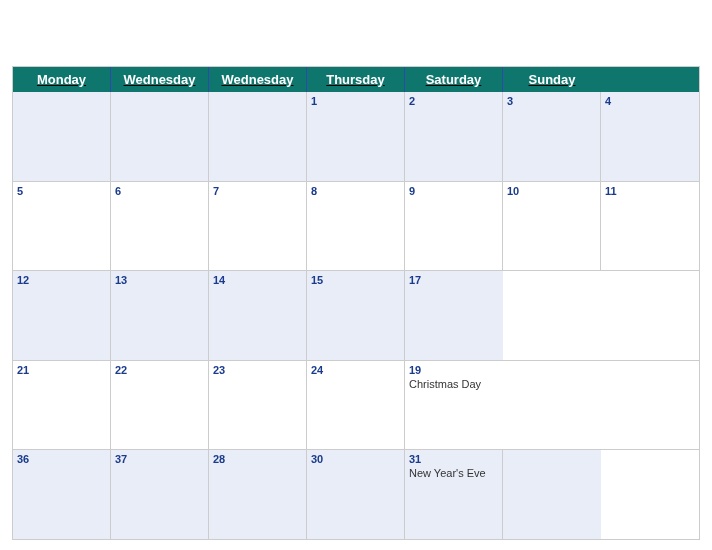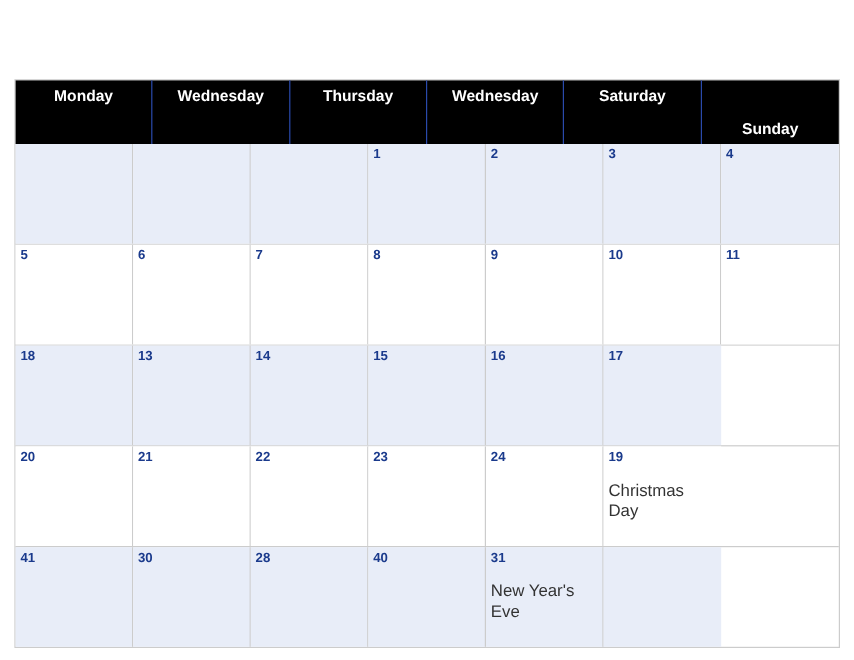--- a/index.html
+++ b/index.html
@@ -59,33 +59,33 @@
       color: #333;
     }
     .calendar {
       flex: 1;
       display: flex;
       flex-direction: column;
       border: 1px solid #ccc;
     }
     .day-headers {
       display: grid;
-      grid-template-columns: repeat(6, 1fr);
-      background: #000000;
+      grid-template-columns: repeat(7, 1fr);
+      background: #0f766e;
       text-decoration: underline;
     }
     .day-header {
       color: white;
       text-align: center;
       padding: 5px 0;
       font-size: 13px;
       font-weight: bold;
       border-right: 1px solid #2a4aac;
     }
-    .day-header:last-child { border-right: none; margin-top: 28px; }
+    .day-header:last-child { border-right: none; }
     .weeks {
       flex: 1;
       display: flex;
       flex-direction: column;
     }
     .week {
       flex: 1;
       display: grid;
       grid-template-columns: repeat(7, 1fr);
       border-top: 1px solid #ccc;
@@ -100,23 +100,23 @@
     }
     .day-cell:last-child { border-right: none; }
     .day-cell.empty { background: #fff; }
     .day-num {
       font-size: 11px;
       font-weight: bold;
       color: #1a3a8c;
       display: block;
     }
     .holiday-name {
-      font-size: 14px;
+      font-size: 11px;
       color: #333;
-      margin-top: 13px;
+      margin-top: 2px;
       line-height: 1.2;
     }
     
     .week:nth-child(odd) .day-cell {
       background: #e8edf8;
     }
     .week:nth-child(even) .day-cell {
       background: #fff;
     }
   </style>
@@ -130,22 +130,22 @@
       <span class="logo-blue"></span>
     </div>
     <h1 class="title"></h1>
     <span class="country"></span>
   </div>
 
   <div class="calendar">
     <div class="day-headers">
     <div class="day-header">Monday</div>
         <div class="day-header">Wednesday</div>
+        <div class="day-header">Wednesday</div>
         <div class="day-header">Thursday</div>
-        <div class="day-header">Wednesday</div>
         <div class="day-header">Saturday</div>
         <div class="day-header">Sunday</div>
       </div>
     <div class="weeks">
     <div class="week">
           <div class="day-cell empty"></div>
           <div class="day-cell empty"></div>
           <div class="day-cell empty"></div>
           <div class="day-cell">
             <span class="day-num">1</span>
@@ -178,71 +178,65 @@
           </div>
           <div class="day-cell">
             <span class="day-num">10</span>
           </div>
           <div class="day-cell">
             <span class="day-num">11</span>
           </div>
         </div>
         <div class="week">
           <div class="day-cell">
-            <span class="day-num">18</span>
+            <span class="day-num">12</span>
           </div>
           <div class="day-cell">
             <span class="day-num">13</span>
           </div>
           <div class="day-cell">
             <span class="day-num">14</span>
           </div>
           <div class="day-cell">
             <span class="day-num">15</span>
           </div>
           <div class="day-cell">
-            <span class="day-num">16</span>
-          </div>
-          <div class="day-cell">
             <span class="day-num">17</span>
           </div>
         </div>
         <div class="week">
-          <div class="day-cell">
-            <span class="day-num">20</span>
-          </div>
           <div class="day-cell">
             <span class="day-num">21</span>
           </div>
           <div class="day-cell">
             <span class="day-num">22</span>
           </div>
           <div class="day-cell">
             <span class="day-num">23</span>
           </div>
           <div class="day-cell">
             <span class="day-num">24</span>
           </div>
           <div class="day-cell">
             <span class="day-num">19</span>
             <div class="holiday-name">Christmas Day</div>
           </div>
         </div>
         <div class="week">
           <div class="day-cell">
-            <span class="day-num">41</span>
+            <span class="day-num">36</span>
+          </div>
+          <div class="day-cell">
+            <span class="day-num">37</span>
+          </div>
+          <div class="day-cell">
+            <span class="day-num">28</span>
           </div>
           <div class="day-cell">
             <span class="day-num">30</span>
-          </div>
-          <div class="day-cell">
-            <span class="day-num">28</span>
-          </div>
-          <div class="day-cell">
-            <span class="day-num">40</span>
           </div>
           <div class="day-cell">
             <span class="day-num">31</span>
             <div class="holiday-name">New Year's Eve</div>
           </div>
           <div class="day-cell empty"></div>
         </div>
       </div>
   </div>
 </div>

